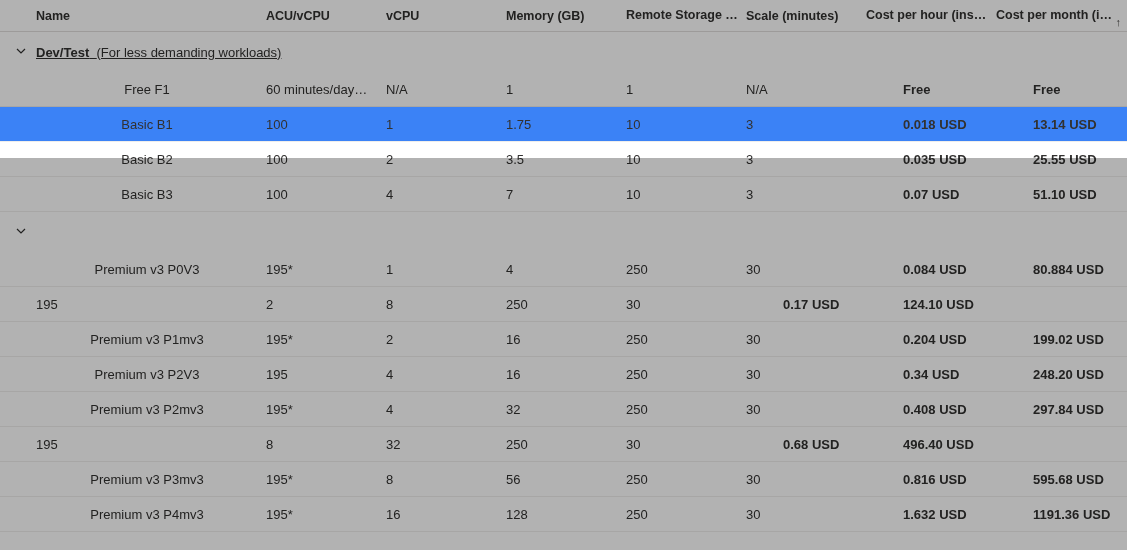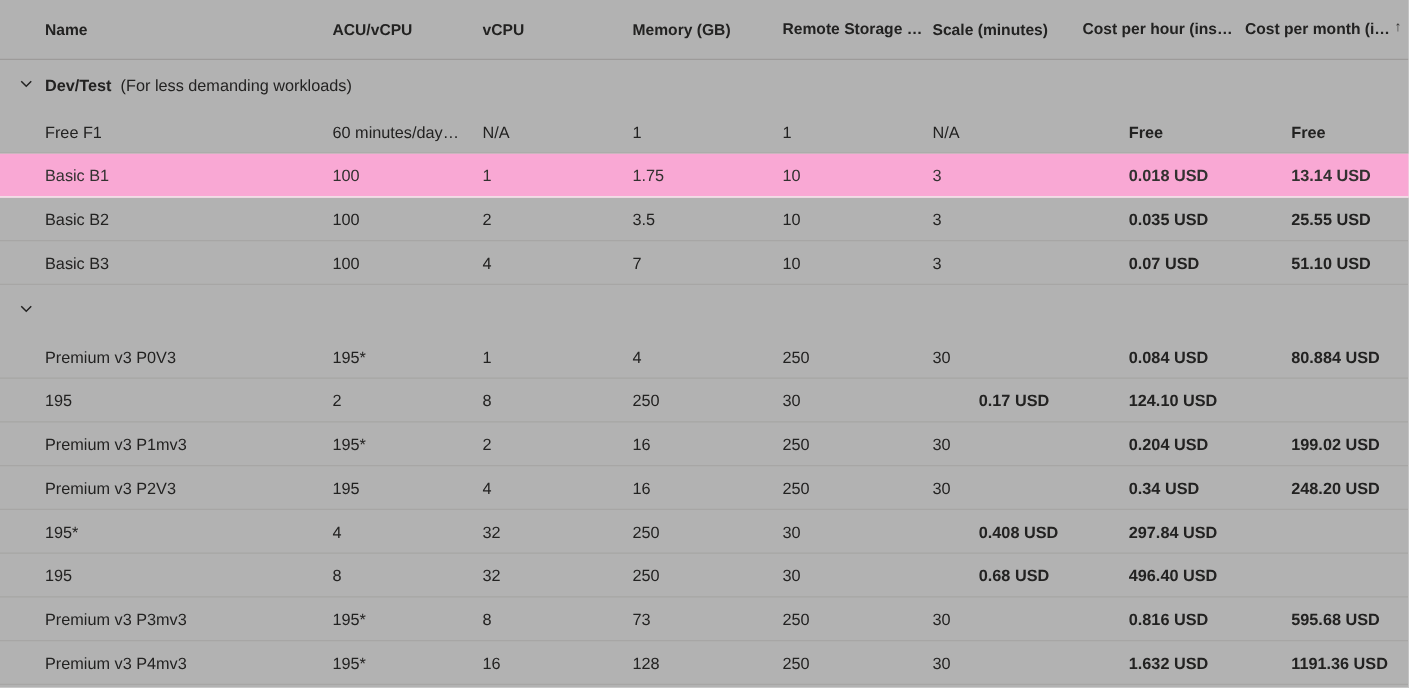--- a/index.html
+++ b/index.html
@@ -19,45 +19,46 @@
     pointer-events: none;
   }
   .table { width: 100%; }
   .row, .header-row, .group-row {
     display: grid;
     grid-template-columns: 30px 230px 120px 120px 120px 120px 120px 130px 130px;
     align-items: center;
     padding: 0 6px;
   }
   .header-row {
-    height: 48px;
+    height: 32px;
     border-bottom: 1px solid #e1dfdd;
     font-weight: 600;
     font-size: 12.5px;
     color: #323130;
   }
   .header-row .two-line { line-height: 1.25; }
   .group-row {
     height: 40px;
     font-weight: 600;
     font-size: 13px;
     color: #323130;
+    text-decoration: underline;
   }
   .group-row .chev { justify-self: center; }
   .group-row .label { grid-column: 2 / span 8; }
   .group-row .label .hint { font-weight: 400; color: #323130; }
   .row {
     height: 35px;
     border-bottom: 1px solid #efeeec;
     font-size: 13px;
     color: #323130;
   }
-  .row .c1 { padding-left: 0; }
+  .row .c1 { padding-left: 0; text-align: center; }
   .row.selected {
-    background: #f9a8d4;
+    background: #3b82f6;
     position: relative;
     z-index: 5;
   }
   .cost { font-weight: 600; margin-left: 37px; }
   .sort-arrow {
     position: absolute;
     right: 6px;
     top: 16px;
     font-size: 11px;
     color: #323130;
@@ -178,20 +179,21 @@
         <div class="cell">195</div>
         <div class="cell">4</div>
         <div class="cell">16</div>
         <div class="cell">250</div>
         <div class="cell">30</div>
         <div class="cell cost">0.34 USD</div>
         <div class="cell cost">248.20 USD</div>
       </div>
       <div class="row">
         <div class="blank"></div>
+        <div class="cell c1">Premium v3 P2mv3</div>
         <div class="cell">195*</div>
         <div class="cell">4</div>
         <div class="cell">32</div>
         <div class="cell">250</div>
         <div class="cell">30</div>
         <div class="cell cost">0.408 USD</div>
         <div class="cell cost">297.84 USD</div>
       </div>
       <div class="row">
         <div class="blank"></div>
@@ -201,21 +203,21 @@
         <div class="cell">250</div>
         <div class="cell">30</div>
         <div class="cell cost">0.68 USD</div>
         <div class="cell cost">496.40 USD</div>
       </div>
       <div class="row">
         <div class="blank"></div>
         <div class="cell c1">Premium v3 P3mv3</div>
         <div class="cell">195*</div>
         <div class="cell">8</div>
-        <div class="cell">73</div>
+        <div class="cell">56</div>
         <div class="cell">250</div>
         <div class="cell">30</div>
         <div class="cell cost">0.816 USD</div>
         <div class="cell cost">595.68 USD</div>
       </div>
       <div class="row">
         <div class="blank"></div>
         <div class="cell c1">Premium v3 P4mv3</div>
         <div class="cell">195*</div>
         <div class="cell">16</div>

